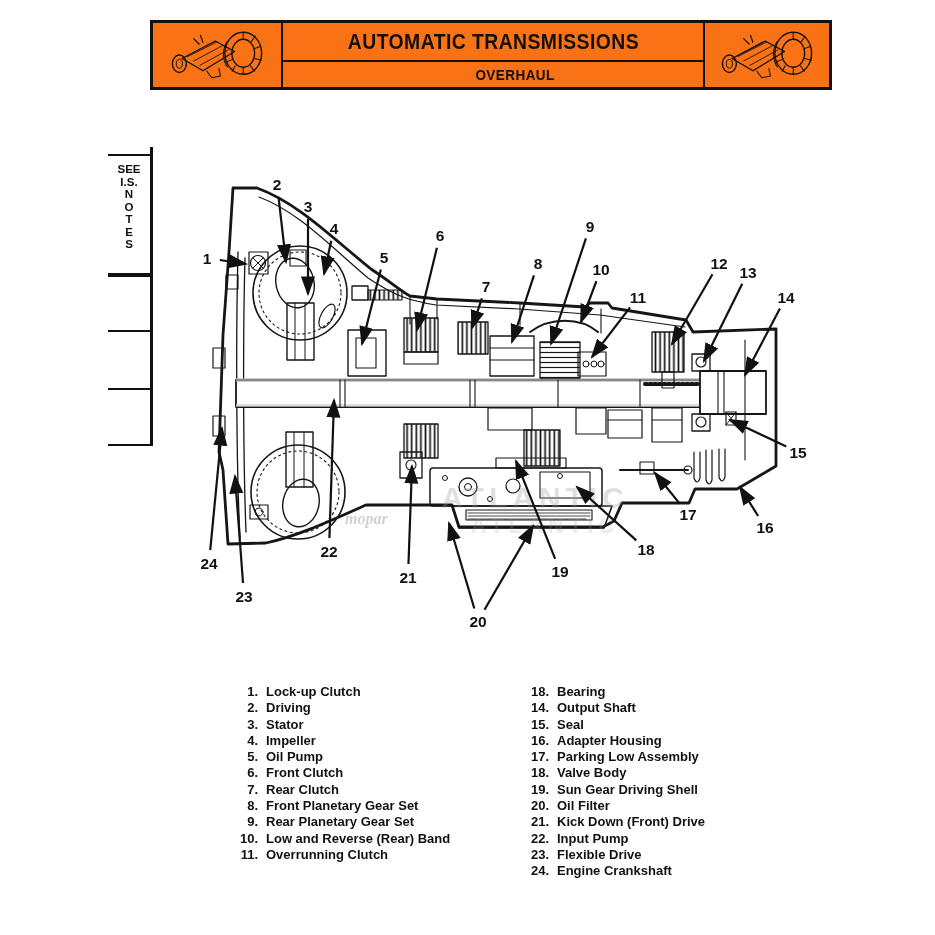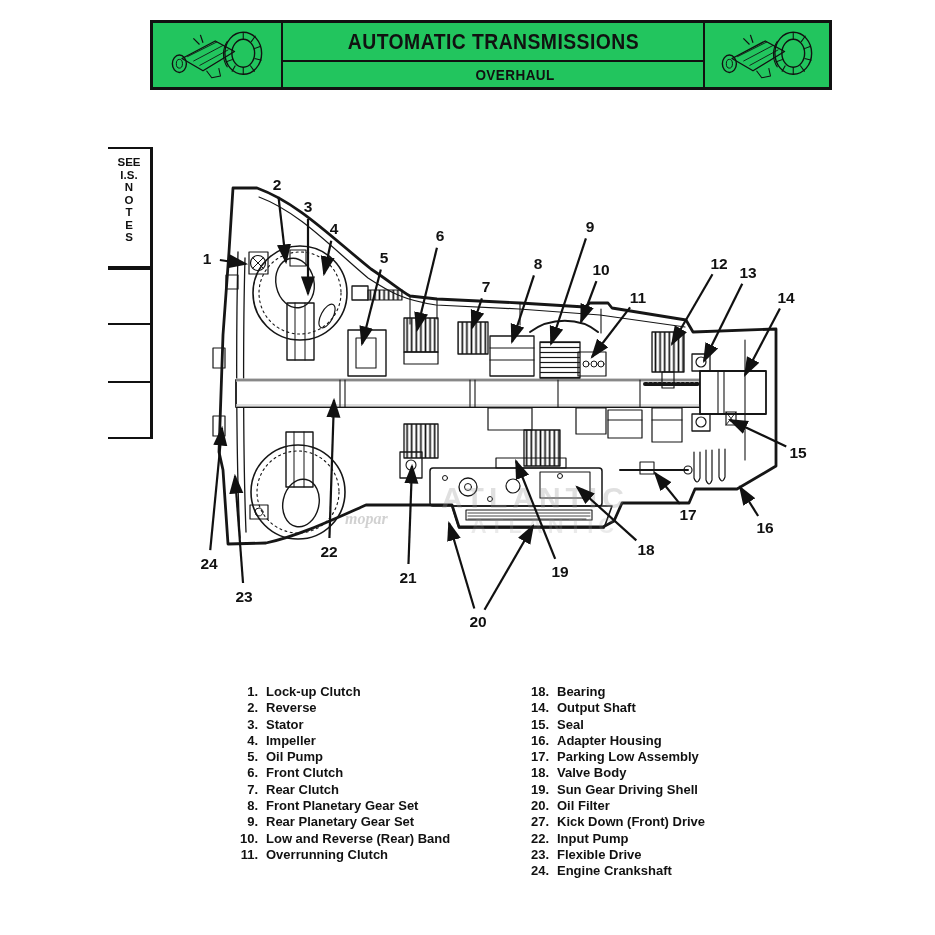--- a/index.html
+++ b/index.html
@@ -4,34 +4,34 @@
 <style>
   html,body{margin:0;padding:0;background:#fff;}
   body{
     width:935px;height:935px;position:relative;overflow:hidden;
     font-family:"Liberation Sans", sans-serif;color:#111;
     -webkit-font-smoothing:antialiased;
   }
   
   .header-box{
     position:absolute;left:150px;top:20px;width:676px;height:64px;
-    border:3px solid #111;display:flex;background:#22c55e;
+    border:3px solid #111;display:flex;background:#f97316;
   }
   .header-cell-icon{width:128px;display:flex;align-items:center;justify-content:center;}
   .header-cell-icon.left{border-right:2.5px solid #111;}
   .header-cell-icon.right{border-left:2.5px solid #111;width:124px;}
   .header-center{flex:1;display:flex;flex-direction:column;}
   .header-title-row{height:37px;border-bottom:2.5px solid #111;display:flex;align-items:center;justify-content:center;}
   .header-sub-row{flex:1;display:flex;align-items:center;justify-content:center;padding-left:44px;}
   .header-title{font-size:22px;font-weight:bold;letter-spacing:.5px;transform:scaleX(.88);white-space:nowrap;}
   .header-sub{font-size:15px;font-weight:bold;letter-spacing:.5px;transform:scaleX(.9);}
   
   .side-tab{position:absolute;left:108px;top:147px;width:42px;border-right:3px solid #111;}
   .sb-cell{border-top:2.5px solid #111;}
-  .sb-cell.c1{height:117px;}
+  .sb-cell.c1{height:117px;margin-top:7px;}
   .sb-cell.c2{border-top:4px solid #111;height:53px;}
   .sb-cell.c3{height:56px;}
   .sb-cell.c4{height:54px;border-bottom:2.5px solid #111;}
   .sb-text{padding-top:7px;text-align:center;font-size:11.5px;font-weight:bold;line-height:12.5px;}
   
   #diagram-svg{position:absolute;left:150px;top:140px;width:700px;height:545px;}
   #diagram-svg text.callout{font-family:"Liberation Sans",sans-serif;font-size:15.5px;font-weight:bold;fill:#111;}
   .wm-big{font-family:"Liberation Sans",sans-serif;font-weight:bold;letter-spacing:5px;fill:#9b9b9b;}
   .wm-script{font-family:"Liberation Serif",serif;font-style:italic;font-weight:bold;fill:#9b9b9b;}
   
@@ -283,21 +283,21 @@
 </svg>
 
 <div class="legend">
     <div class="legend-col col1">
       <div class="legend-row">
         <span class="legend-num">1.</span>
         <span>Lock-up Clutch</span>
       </div>
       <div class="legend-row">
         <span class="legend-num">2.</span>
-        <span>Reverse</span>
+        <span>Driving</span>
       </div>
       <div class="legend-row">
         <span class="legend-num">3.</span>
         <span>Stator</span>
       </div>
       <div class="legend-row">
         <span class="legend-num">4.</span>
         <span>Impeller</span>
       </div>
       <div class="legend-row">
@@ -356,21 +356,21 @@
       </div>
       <div class="legend-row">
         <span class="legend-num">19.</span>
         <span>Sun Gear Driving Shell</span>
       </div>
       <div class="legend-row">
         <span class="legend-num">20.</span>
         <span>Oil Filter</span>
       </div>
       <div class="legend-row">
-        <span class="legend-num">27.</span>
+        <span class="legend-num">21.</span>
         <span>Kick Down (Front) Drive</span>
       </div>
       <div class="legend-row">
         <span class="legend-num">22.</span>
         <span>Input Pump</span>
       </div>
       <div class="legend-row">
         <span class="legend-num">23.</span>
         <span>Flexible Drive</span>
       </div>

